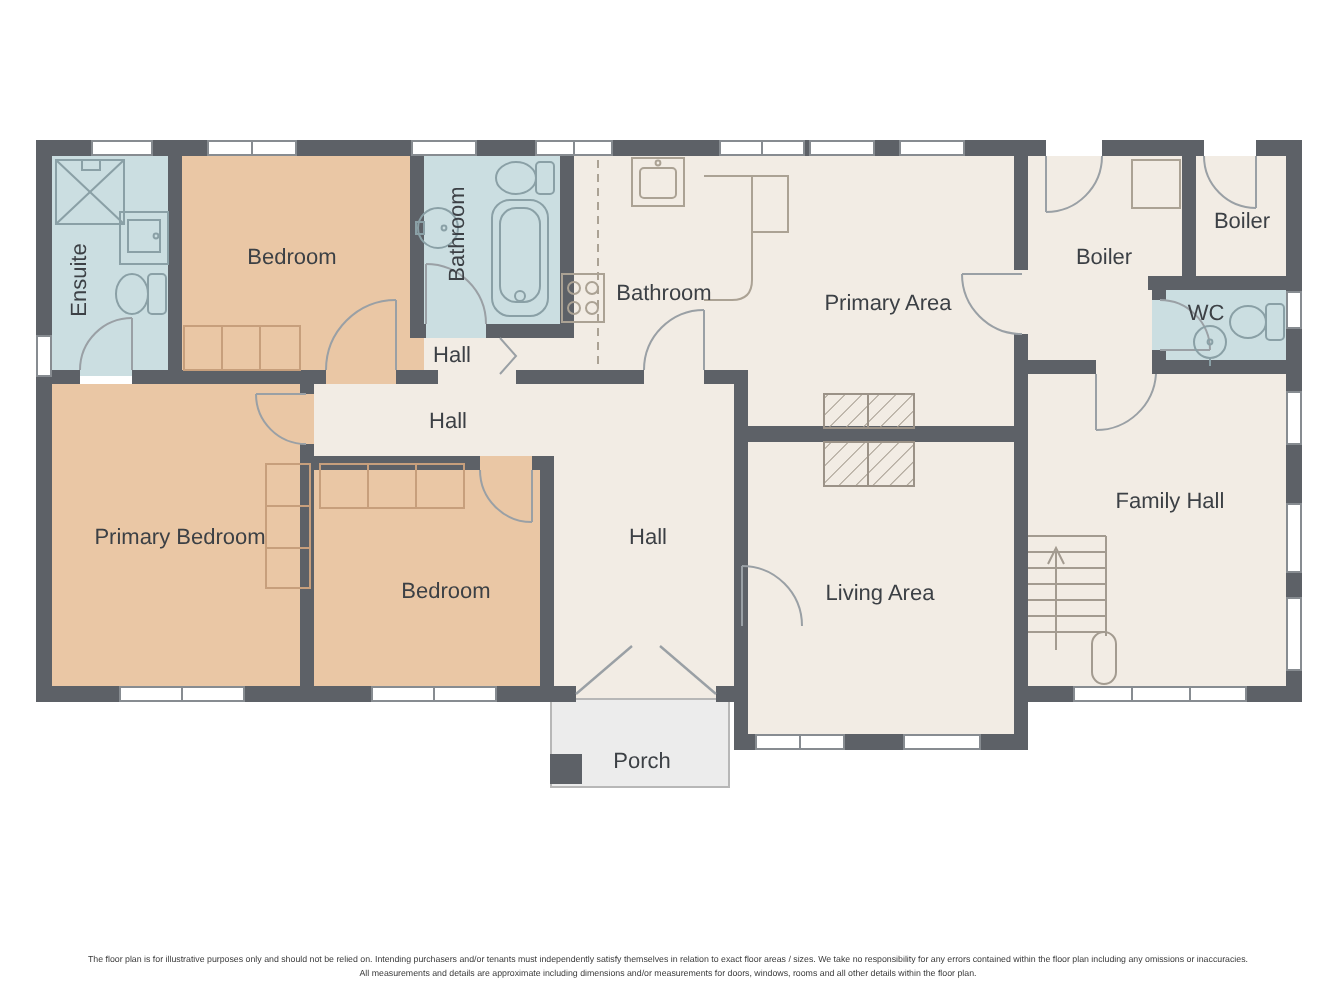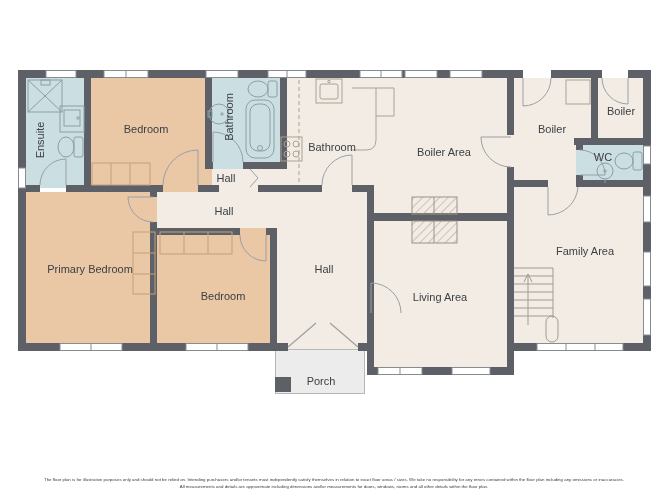--- a/index.html
+++ b/index.html
@@ -245,30 +245,30 @@
       <line x1="528" y1="325" x2="528" y2="276"></line>
       <path d="M524 282 L528 274 L532 282" fill="none"></path>
     </g>
   </svg>
 
   <span class="label vert" style="left:40px;top:140px;">Ensuite</span>
   <span class="label" style="left:146px;top:129px;">Bedroom</span>
   <span class="label vert" style="left:229px;top:117px;">Bathroom</span>
   <span class="label" style="left:226px;top:178px;">Hall</span>
   <span class="label" style="left:332px;top:147px;">Bathroom</span>
-  <span class="label" style="left:444px;top:152px;">Boiler Area</span>
+  <span class="label" style="left:444px;top:152px;">Primary Area</span>
   <span class="label" style="left:552px;top:129px;">Boiler</span>
   <span class="label" style="left:621px;top:111px;">Boiler</span>
   <span class="label" style="left:603px;top:157px;">WC</span>
   <span class="label" style="left:224px;top:211px;">Hall</span>
   <span class="label" style="left:90px;top:269px;text-align:center;">Primary Bedroom</span>
   <span class="label" style="left:223px;top:296px;">Bedroom</span>
   <span class="label" style="left:324px;top:269px;">Hall</span>
   <span class="label" style="left:440px;top:297px;">Living Area</span>
-  <span class="label" style="left:585px;top:251px;">Family Area</span>
+  <span class="label" style="left:585px;top:251px;">Family Hall</span>
   <span class="label" style="left:321px;top:381px;">Porch</span>
 
   <div class="footer">
     <div>The floor plan is for illustrative purposes only and should not be relied on. Intending purchasers and/or tenants must independently satisfy themselves in relation to exact floor areas / sizes. We take no responsibility for any errors contained within the floor plan including any omissions or inaccuracies.</div>
     <div>All measurements and details are approximate including dimensions and/or measurements for doors, windows, rooms and all other details within the floor plan.</div>
   </div>
 
 </div>
 
 </body></html>

